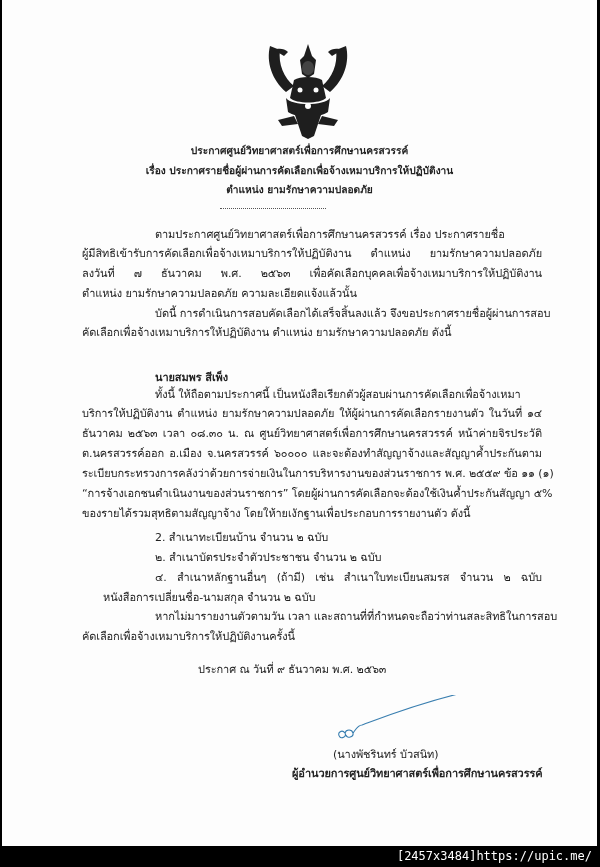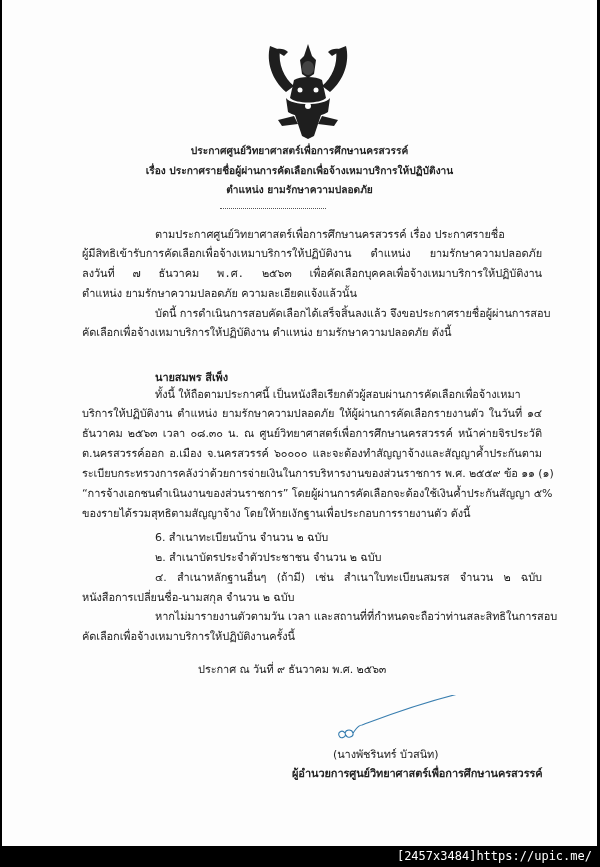--- a/index.html
+++ b/index.html
@@ -54,40 +54,40 @@
     </g>
   </svg>
 
   <div class="title" style="top:142px;">ประกาศศูนย์วิทยาศาสตร์เพื่อการศึกษานครสวรรค์</div>
   <div class="title" style="top:162px;">เรื่อง  ประกาศรายชื่อผู้ผ่านการคัดเลือกเพื่อจ้างเหมาบริการให้ปฏิบัติงาน</div>
   <div class="title" style="top:181px;">ตำแหน่ง ยามรักษาความปลอดภัย</div>
   <div class="dots"></div>
 
   <div class="line ind" style="top:225px;">ตามประกาศศูนย์วิทยาศาสตร์เพื่อการศึกษานครสวรรค์  เรื่อง ประกาศรายชื่อ</div>
   <div class="line just" style="top:244px;">ผู้มีสิทธิเข้ารับการคัดเลือกเพื่อจ้างเหมาบริการให้ปฏิบัติงาน  ตำแหน่ง  ยามรักษาความปลอดภัย</div>
-  <div class="line just" style="top:264px;font-family:Liberation Mono, monospace;">ลงวันที่  ๗  ธันวาคม  พ.ศ. ๒๕๖๓  เพื่อคัดเลือกบุคคลเพื่อจ้างเหมาบริการให้ปฏิบัติงาน</div>
+  <div class="line just" style="top:264px;">ลงวันที่  ๗  ธันวาคม  พ.ศ. ๒๕๖๓  เพื่อคัดเลือกบุคคลเพื่อจ้างเหมาบริการให้ปฏิบัติงาน</div>
   <div class="line left" style="top:284px;">ตำแหน่ง  ยามรักษาความปลอดภัย  ความละเอียดแจ้งแล้วนั้น</div>
 
   <div class="line ind" style="top:304px;">บัดนี้ การดำเนินการสอบคัดเลือกได้เสร็จสิ้นลงแล้ว จึงขอประกาศรายชื่อผู้ผ่านการสอบ</div>
   <div class="line left" style="top:323px;">คัดเลือกเพื่อจ้างเหมาบริการให้ปฏิบัติงาน ตำแหน่ง ยามรักษาความปลอดภัย ดังนี้</div>
 
   <div class="line ind bold" style="top:353px;">นายสมพร  สีเพ็ง</div>
 
   <div class="line ind" style="top:385px;">ทั้งนี้  ให้ถือตามประกาศนี้ เป็นหนังสือเรียกตัวผู้สอบผ่านการคัดเลือกเพื่อจ้างเหมา</div>
   <div class="line just" style="top:404px;">บริการให้ปฏิบัติงาน ตำแหน่ง ยามรักษาความปลอดภัย  ให้ผู้ผ่านการคัดเลือกรายงานตัว ในวันที่ ๑๔</div>
   <div class="line just" style="top:424px;">ธันวาคม ๒๕๖๓  เวลา ๐๘.๓๐ น. ณ  ศูนย์วิทยาศาสตร์เพื่อการศึกษานครสวรรค์  หน้าค่ายจิรประวัติ</div>
   <div class="line just" style="top:444px;">ต.นครสวรรค์ออก  อ.เมือง  จ.นครสวรรค์ ๖๐๐๐๐ และจะต้องทำสัญญาจ้างและสัญญาค้ำประกันตาม</div>
   <div class="line just" style="top:464px;">ระเบียบกระทรวงการคลังว่าด้วยการจ่ายเงินในการบริหารงานของส่วนราชการ พ.ศ. ๒๕๕๙ ข้อ ๑๑ (๑)</div>
   <div class="line just" style="top:484px;">“การจ้างเอกชนดำเนินงานของส่วนราชการ” โดยผู้ผ่านการคัดเลือกจะต้องใช้เงินค้ำประกันสัญญา ๕%</div>
   <div class="line left" style="top:504px;">ของรายได้รวมสุทธิตามสัญญาจ้าง  โดยให้ายเงักฐานเพื่อประกอบการรายงานตัว  ดังนี้</div>
 
-  <div class="line ind" style="top:528px;">6. สำเนาทะเบียนบ้าน จำนวน  ๒  ฉบับ</div>
+  <div class="line ind" style="top:528px;">2. สำเนาทะเบียนบ้าน จำนวน  ๒  ฉบับ</div>
   <div class="line ind" style="top:548px;">๒. สำเนาบัตรประจำตัวประชาชน  จำนวน  ๒  ฉบับ</div>
   <div class="line ind" style="top:568px; width:387px; text-align:justify; text-align-last:justify;">๔. สำเนาหลักฐานอื่นๆ (ถ้ามี)  เช่น  สำเนาใบทะเบียนสมรส  จำนวน  ๒  ฉบับ</div>
-  <div class="line left" style="top:588px;">หนังสือการเปลี่ยนชื่อ-นามสกุล   จำนวน  ๒  ฉบับ</div>
+  <div class="line left" style="top:588px;margin-left:21px;">หนังสือการเปลี่ยนชื่อ-นามสกุล   จำนวน  ๒  ฉบับ</div>
 
   <div class="line ind" style="top:607px;">หากไม่มารายงานตัวตามวัน เวลา และสถานที่ที่กำหนดจะถือว่าท่านสละสิทธิในการสอบ</div>
   <div class="line left" style="top:627px;">คัดเลือกเพื่อจ้างเหมาบริการให้ปฏิบัติงานครั้งนี้</div>
 
   <div class="line" style="top:660px; left:196px;">ประกาศ  ณ  วันที่  ๙  ธันวาคม  พ.ศ. ๒๕๖๓</div>
 
   <svg class="sig" viewBox="0 0 140 50">
     <path d="M8 42 C4 38, 10 34, 13 38 C15 42, 9 44, 8 42 M13 38 C14 34, 20 34, 21 38 C22 42, 15 44, 14 40 M21 38 C24 34, 26 30, 30 30 C36 28, 80 10, 130 -2" fill="none" stroke="#3a7fb0" stroke-width="1.1"></path>
   </svg>
 

